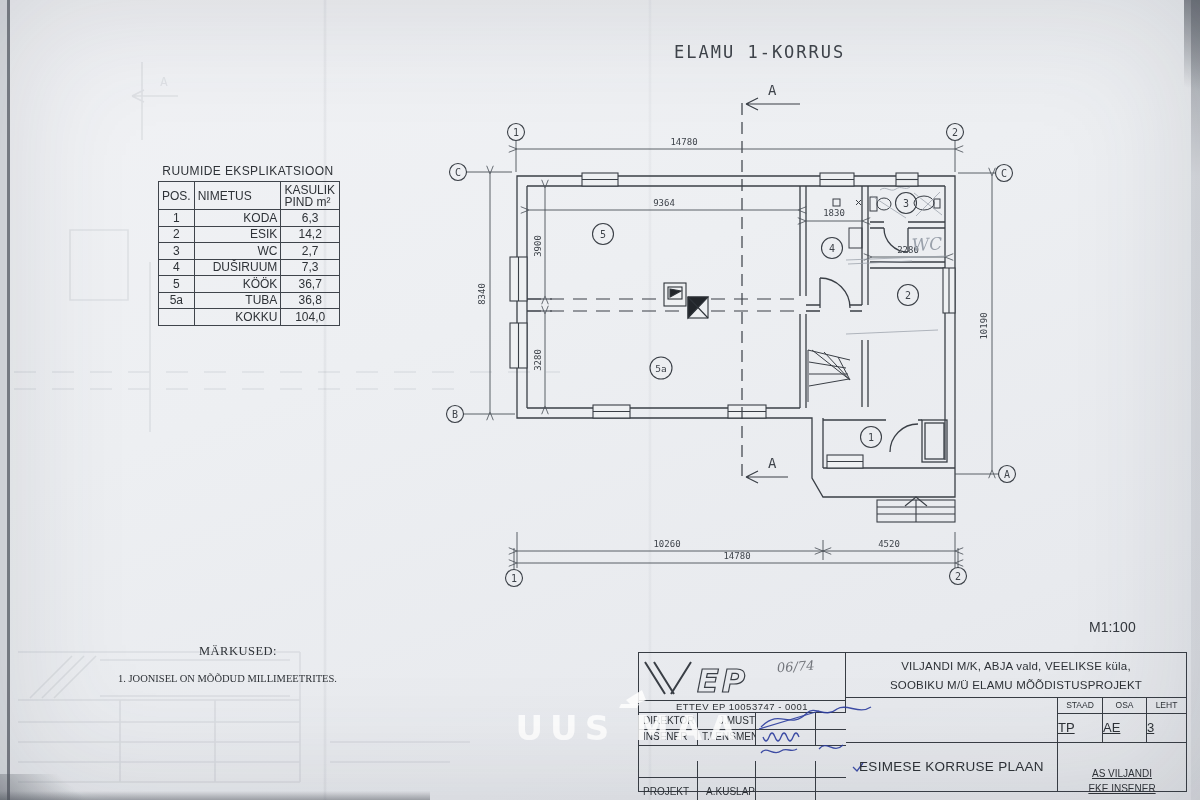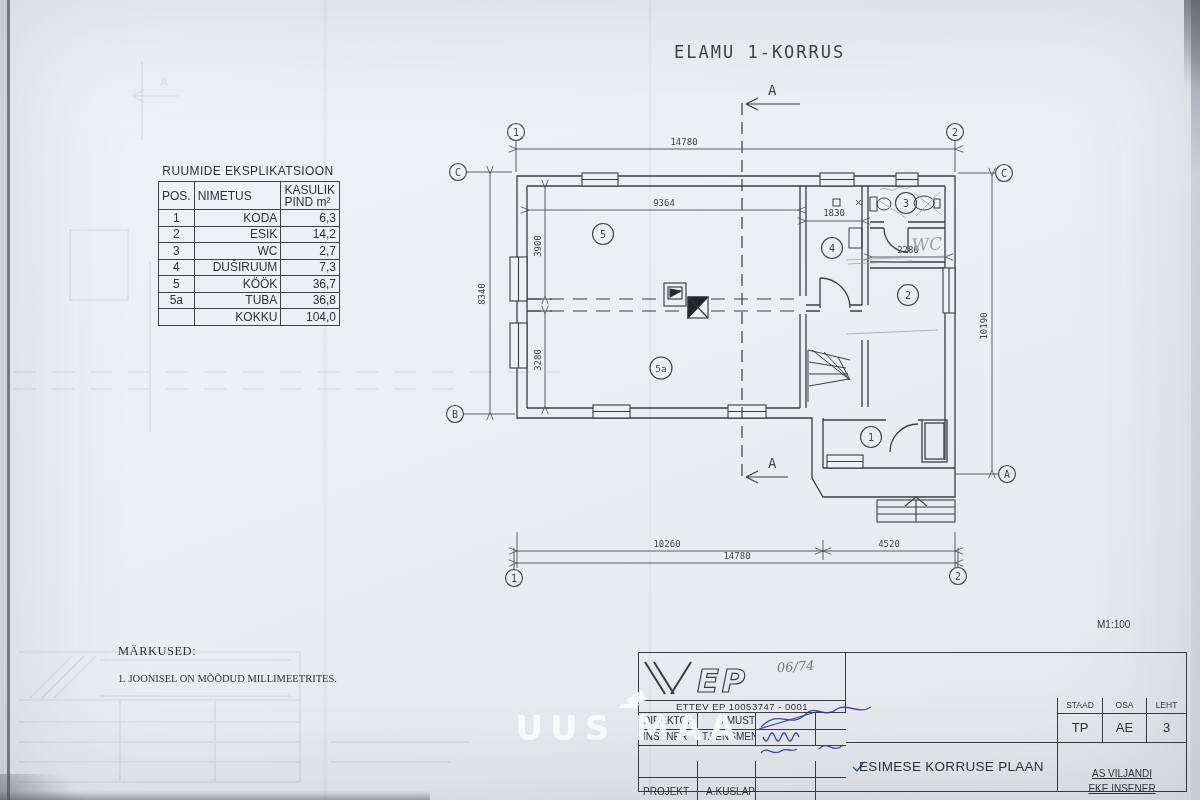--- a/index.html
+++ b/index.html
@@ -18,48 +18,48 @@
     background:linear-gradient(195deg,rgba(95,100,108,.75),rgba(95,100,108,.25) 55%,transparent 80%);}
   .edge-bottom{left:0;bottom:0;width:430px;height:9px;
     background:linear-gradient(to top,rgba(80,85,93,.45),transparent);}
   .edge-bottomleft{left:0;bottom:0;width:95px;height:26px;
     background:linear-gradient(40deg,rgba(80,85,93,.5),transparent 70%);}
   .crease{top:0;width:4px;height:800px;
     background:linear-gradient(to right,transparent,rgba(105,110,122,.10),transparent);}
   
   .cad{font-family:"DejaVu Sans Mono",monospace;color:#3f444b;text-align:right;}
   #sheet-title{left:674px;top:42px;font-size:17px;letter-spacing:2px;}
-  #scale{left:1089px;top:619px;font-size:10px;color:#34383e;margin-left:8px;}
+  #scale{left:1089px;top:619px;font-size:14px;color:#34383e;}
   
   #expl{left:156px;top:164px;width:184px;color:#2e3237;font-family:Liberation Sans, sans-serif;}
   #expl .t-title{text-align:center;font-size:12px;letter-spacing:.4px;margin-bottom:3px;}
   #expl table{border-collapse:collapse;margin-left:2px;}
   #expl td,#expl th{border:1px solid #3f444b;font-size:12px;font-weight:normal;
     padding:0 3px;height:15.5px;line-height:12px;}
   #expl th{height:27px;vertical-align:middle;text-align:left;}
   .c-pos{width:22px;text-align:center;}
   .c-name{width:86px;text-align:right;}
-  .c-area{width:52px;text-align:right;}
+  .c-area{width:52px;text-align:center;}
   
   #notes{left:118px;top:644px;width:240px;color:#2e3237;font-family:"Liberation Serif",serif;}
-  #notes .n-title{text-align:left;font-size:12.5px;letter-spacing:.5px;margin-bottom:14px;}
+  #notes .n-title{text-align:center;font-size:12.5px;letter-spacing:.5px;margin-bottom:14px;}
   #notes .n-item{font-size:10.5px;}
   
   #tblock{left:638px;top:652px;width:547px;height:138px;border:1.6px solid #383d44;color:#2e3237;}
   .tb{position:absolute;box-sizing:border-box;border-color:#383d44;}
   .b-r{border-right:1px solid #383d44;}
   .b-b{border-bottom:1px solid #383d44;}
   .tb-row{position:absolute;left:0;width:207px;height:15.6px;display:flex;border-bottom:1px solid #383d44;}
   .tb-row > div{box-sizing:border-box;border-right:1px solid #383d44;font-size:10px;
     line-height:15px;padding-left:4px;overflow:hidden;}
   .tr-role{width:59px;}.tr-name{width:58px;text-align:right;}.tr-sig{width:60px;}.tr-date{width:30px;border-right:none!important;}
   .desc{left:207px;top:0;width:340px;height:45px;text-align:center;font-size:11.5px;
     line-height:19px;padding-top:4px;letter-spacing:.2px;}
   .small-hdr{font-size:8.5px;text-align:center;line-height:15px;border-bottom:1px solid #383d44;}
-  .small-val{font-size:13px;text-align:center;line-height:28px;}
+  .small-val{font-size:13px;line-height:28px;text-decoration:underline;}
   .dtitle{left:207px;top:90px;width:212px;height:48px;text-align:center;font-size:13.5px;
     line-height:48px;letter-spacing:.3px;}
   .company{left:419px;top:104px;width:128px;height:48px;text-align:center;font-size:10px;
     line-height:15px;padding-top:9px;box-sizing:border-box;text-decoration:underline;}
   .reg{left:0;top:48px;width:207px;height:12px;font-size:9.5px;text-align:center;
     line-height:12px;letter-spacing:.5px;}
   #stamp-num{left:138px;top:6px;font-size:13px;color:#73767c;
     font-family:"DejaVu Serif",serif;font-style:italic;transform:rotate(-4deg);}
   
   #wm{left:458px;top:688px;width:330px;height:60px;display:flex;align-items:center;pointer-events:none;flex-direction:column;}
@@ -378,20 +378,24 @@
     <svg class="abs" style="left:110px;top:52px;overflow:visible" width="160" height="80">
       <g stroke="#2c3da0" stroke-width="1.3" fill="none" opacity="0.9">
         <path d="M12,22 C32,2 40,26 58,8 C66,0 76,14 88,4 C98,-2 110,10 122,2"></path>
         <path d="M10,24 L70,6"></path>
         <path d="M14,32 q3,8 6,0 q3,-8 6,0 q3,8 6,0 q3,-8 6,0 q3,8 6,0 q3,-8 6,0"></path>
         <path d="M12,48 c6,-8 12,4 20,-2 c6,-4 10,2 16,-2 m22,0 c8,-10 14,6 24,-4"></path>
         <path d="M104,14 l4,4 l6,-8" transform="translate(0,48)"></path>
       </g>
     </svg>
 
+    <div class="tb b-b desc">
+      <span>VILJANDI M/K, ABJA vald, VEELIKSE küla,</span><br>
+      <span>SOOBIKU M/Ü ELAMU MÕÕDISTUSPROJEKT</span>
+    </div>
 
     <div class="tb b-r b-b" style="left:207px;top:45px;width:212px;height:45px;"></div>
     <div class="tb b-r b-b" style="left:419px;top:45px;width:45px;height:45px;">
       <div class="small-hdr">STAAD</div>
       <div class="small-val">TP</div>
     </div>
     <div class="tb b-r b-b" style="left:464px;top:45px;width:44px;height:45px;">
       <div class="small-hdr">OSA</div>
       <div class="small-val">AE</div>
     </div>

